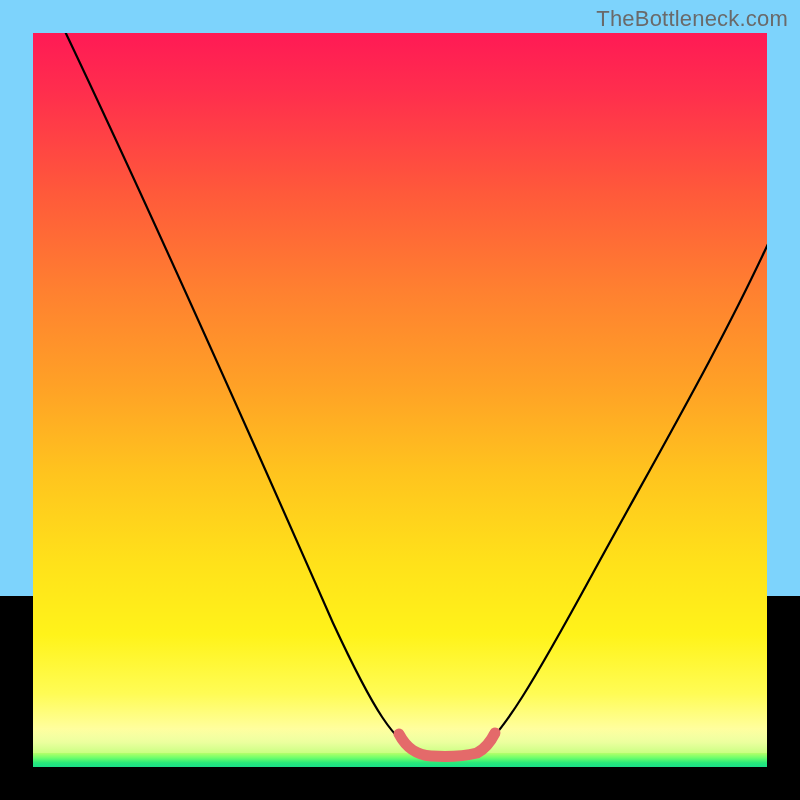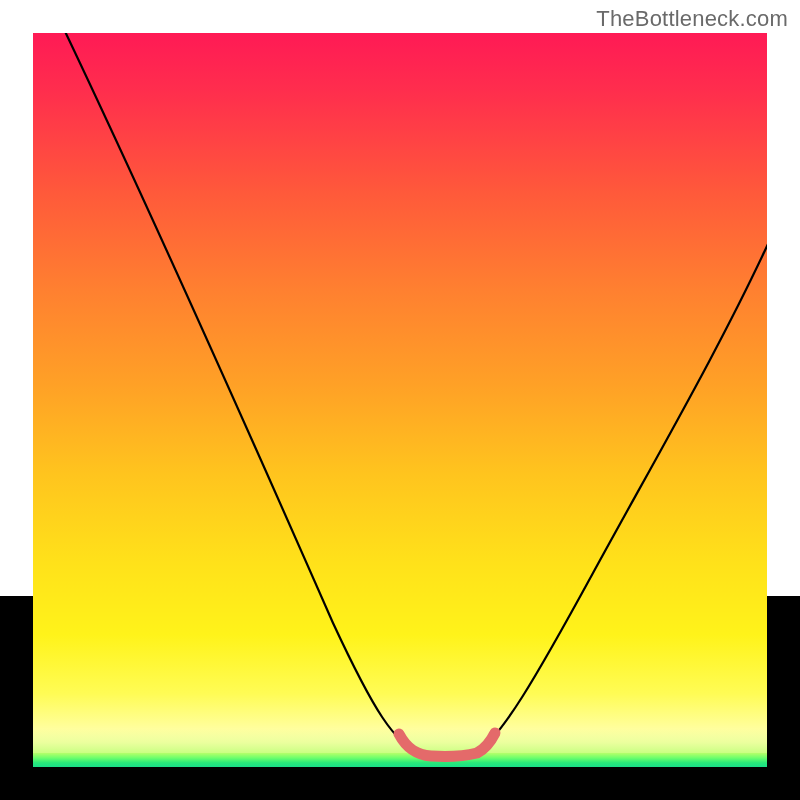--- a/index.html
+++ b/index.html
@@ -10,21 +10,21 @@
     background: #000;
     overflow: hidden;
     font-family: Arial, Helvetica, sans-serif;
   }
   .frame {
     position: absolute;
     left: 0;
     top: 0;
     width: 800px;
     height: 596px;
-    background: #ffffff;
+    background: #7dd3fc;
   }
   .plot-area {
     position: absolute;
     left: 33px;
     top: 33px;
     width: 734px;
     height: 734px;
     overflow: hidden;
     
     background: linear-gradient(

